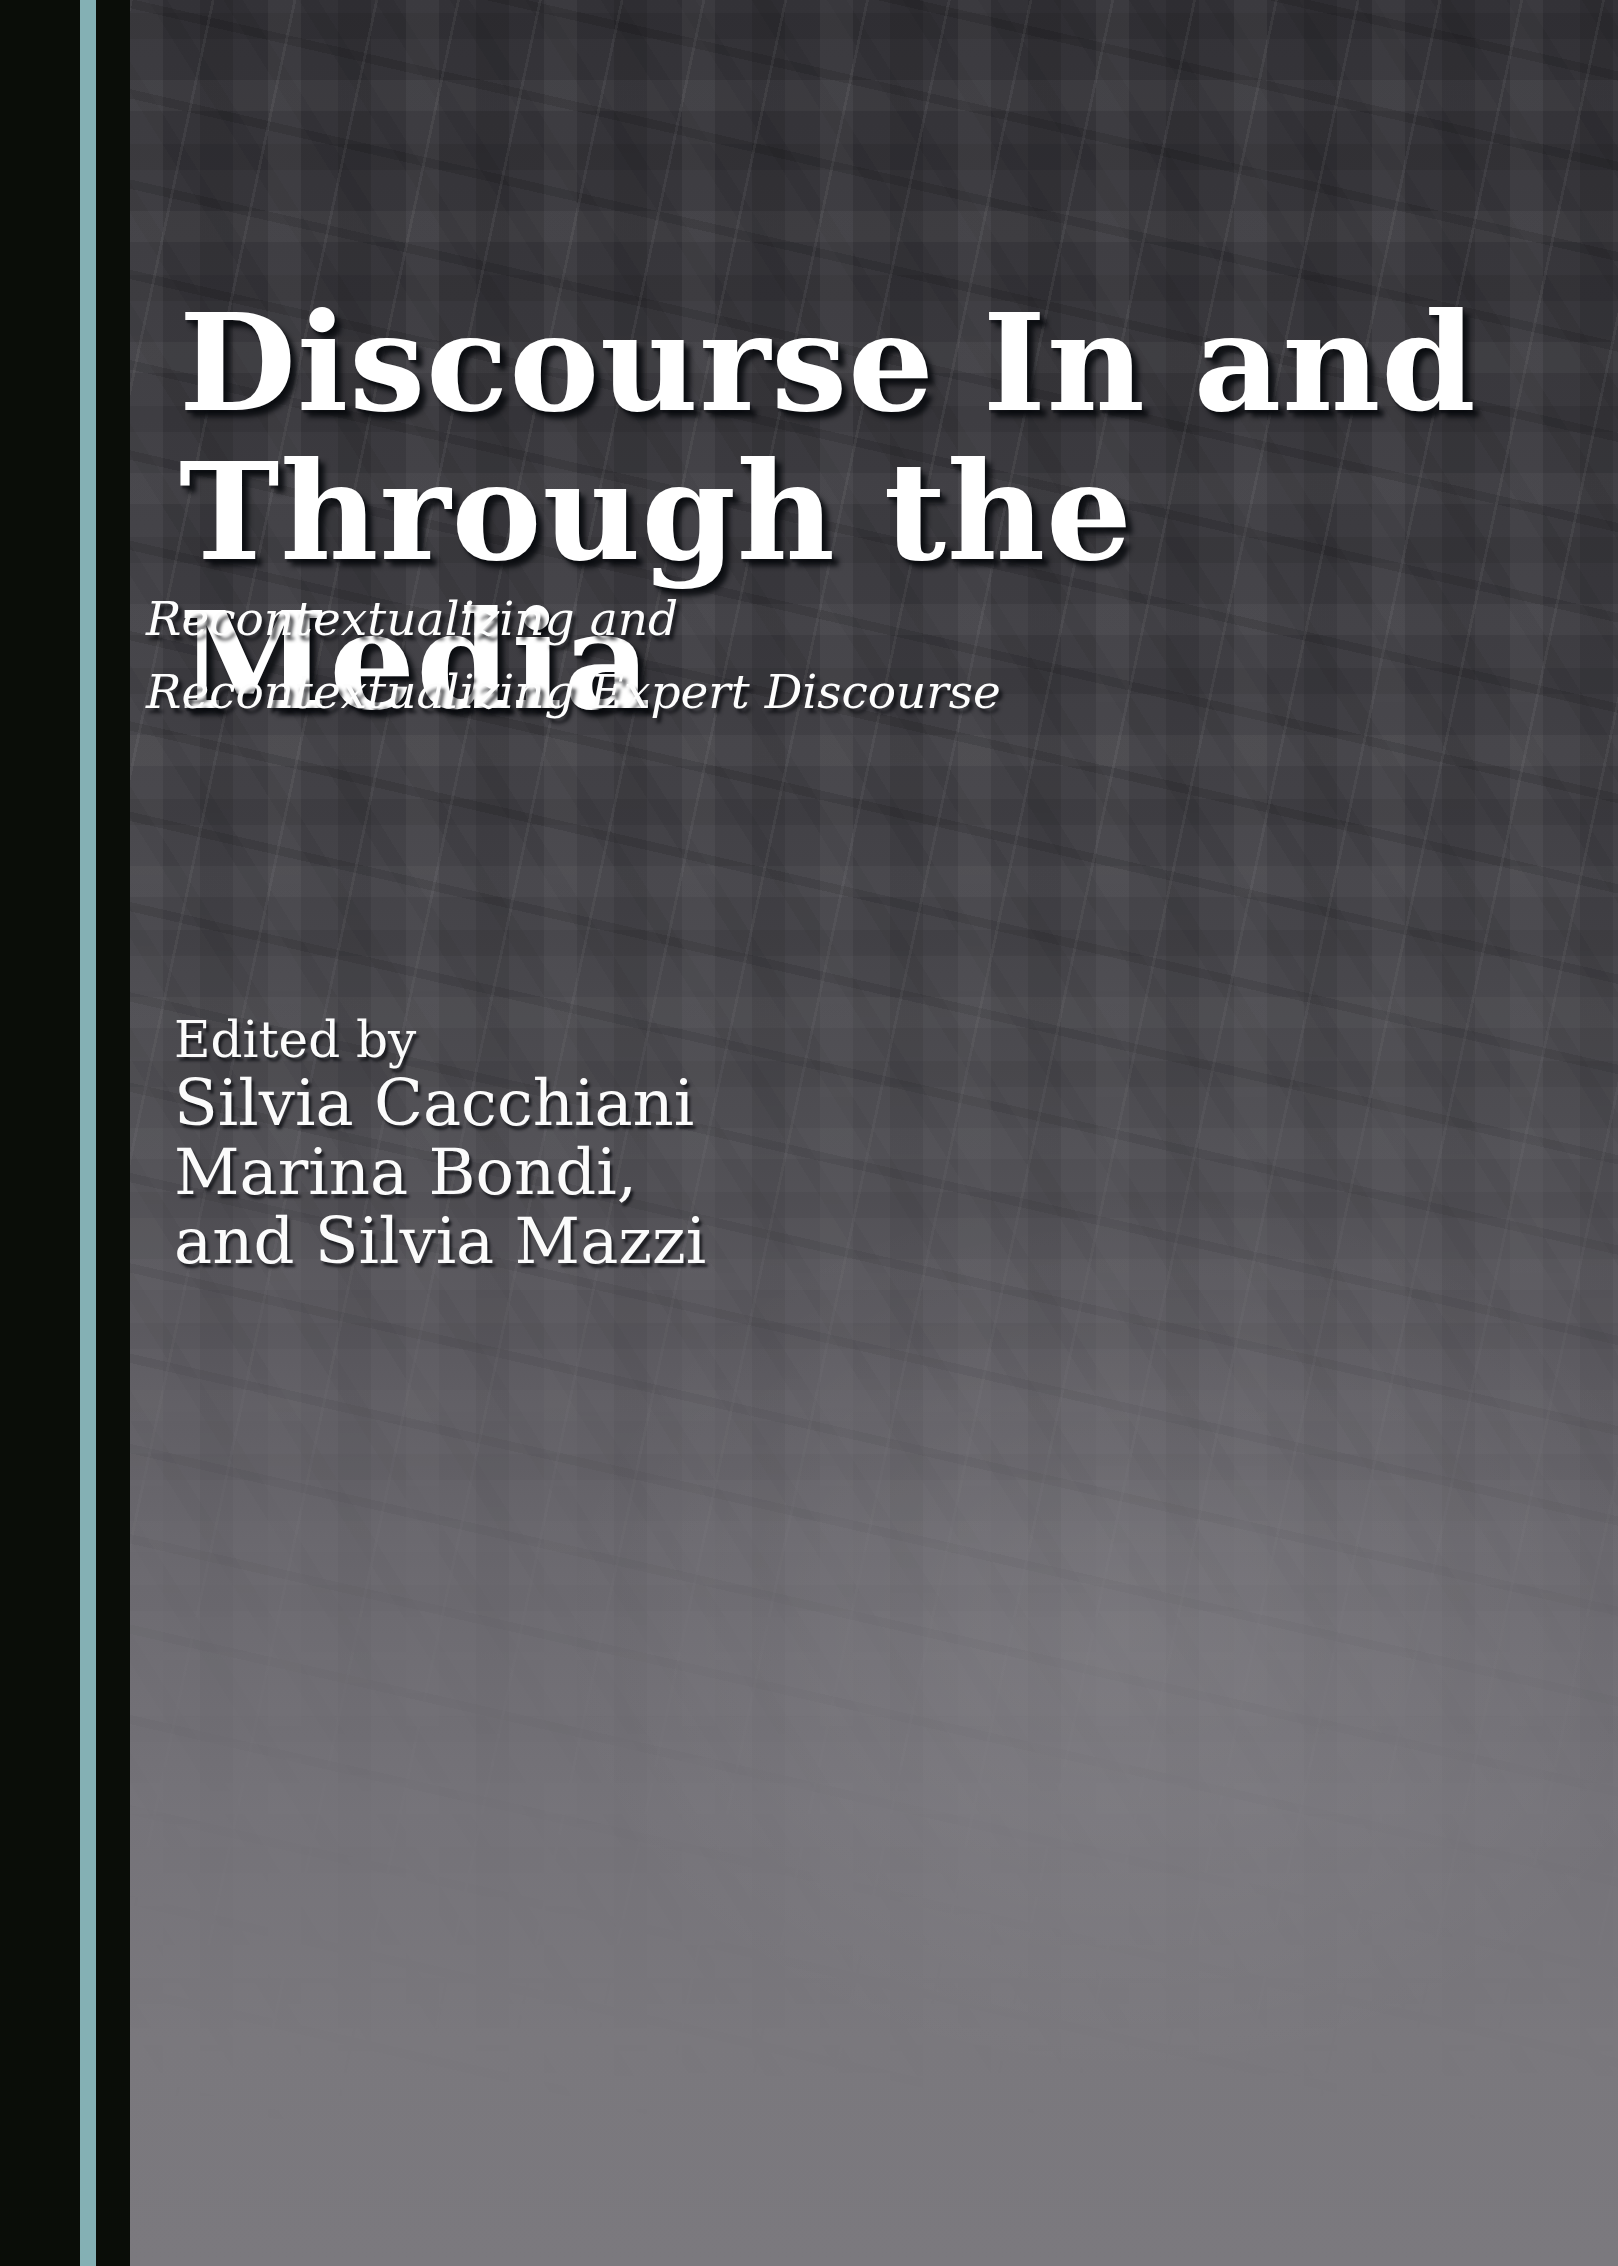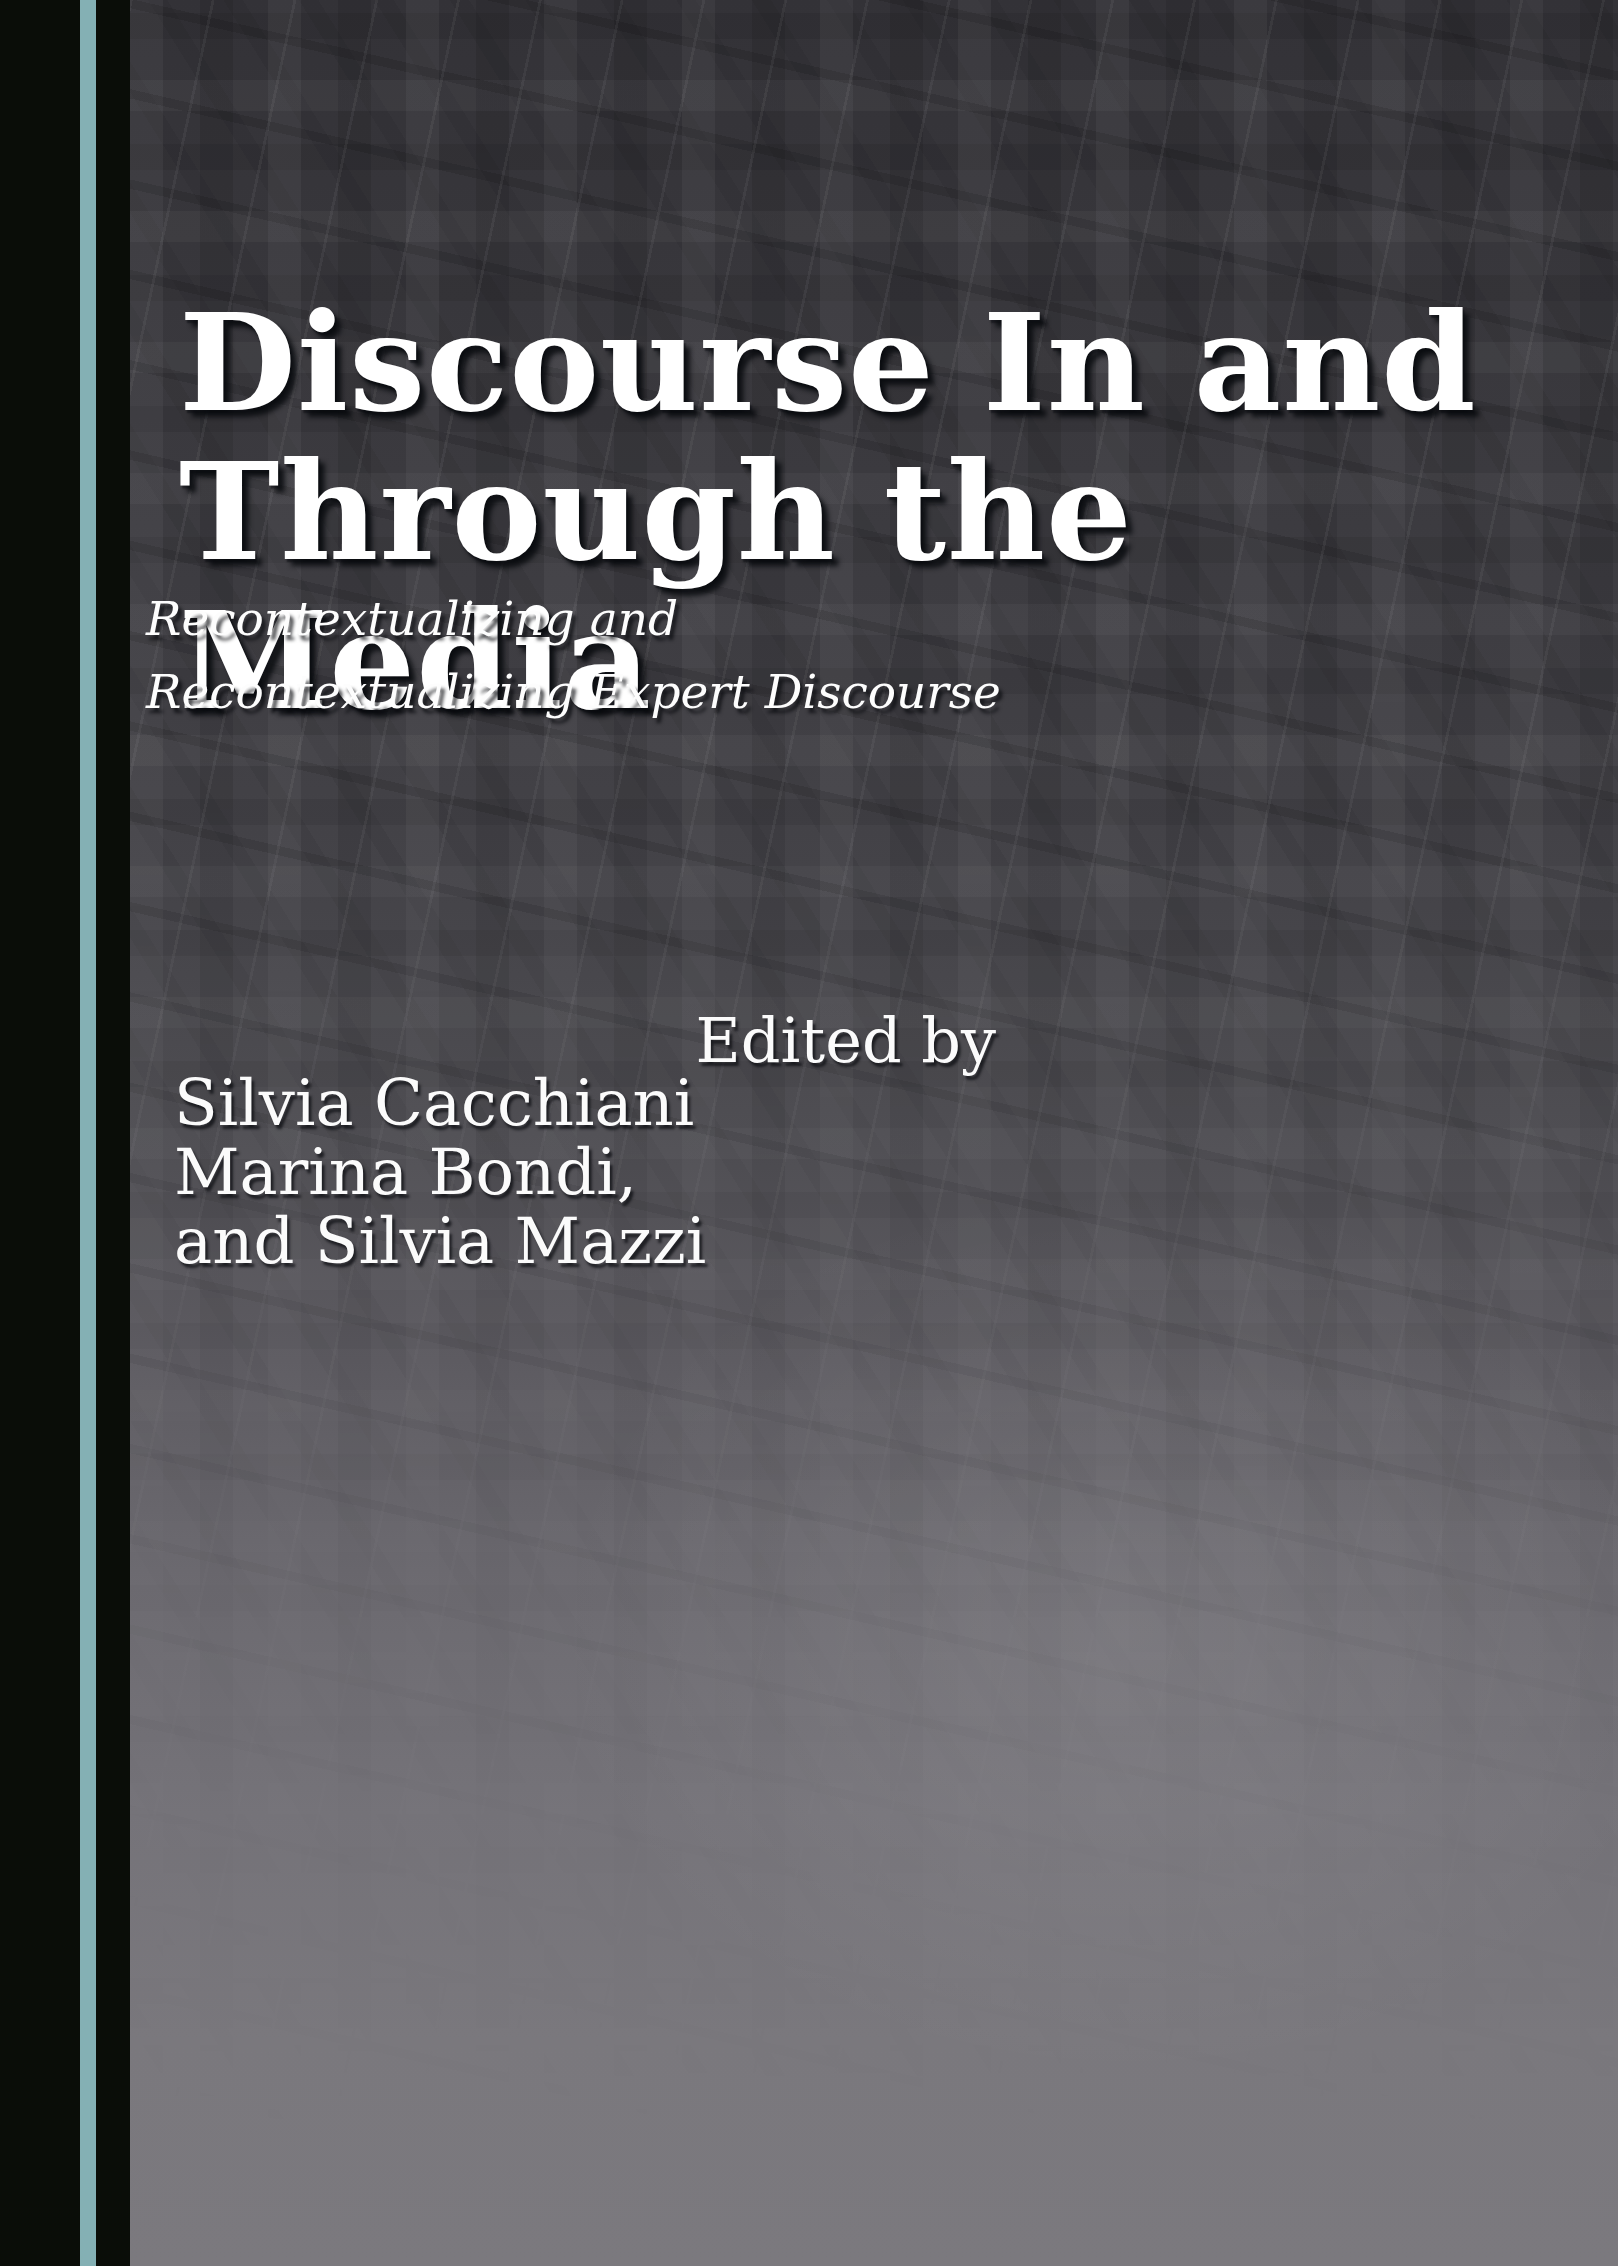--- a/index.html
+++ b/index.html
@@ -83,23 +83,22 @@
   }
   .editors {
     position: absolute;
     left: 174px; top: 1012px;
     width: 822px;
     z-index: 4;
     color: #fbfbfb;
     text-shadow: 2.7px 3.7px 2.7px rgba(8,10,14,0.7);
   }
   .edited-by {
-    font-size: 62px;
+    font-size: 50px;
     line-height: 57px;
-    text-align: right;
   }
   .editor-name {
     font-size: 64px;
     line-height: 69px;
   }
 </style>
 </head>
 <body>
 
 <div class="cover">

